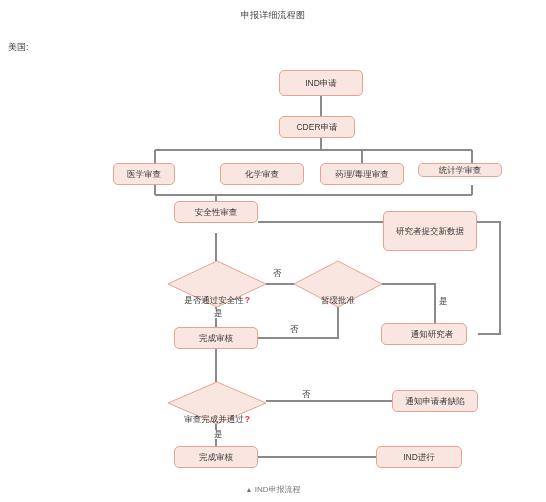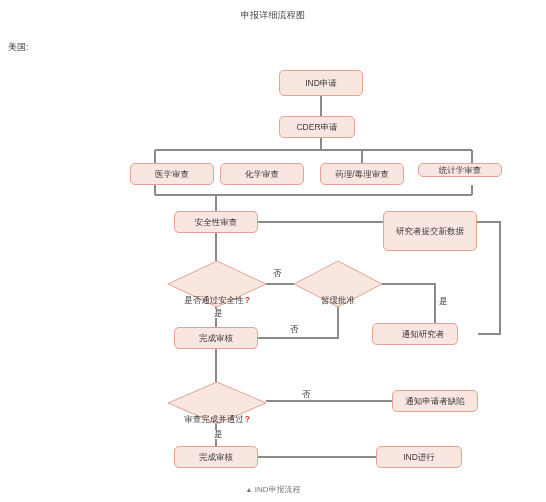--- a/index.html
+++ b/index.html
@@ -151,33 +151,33 @@
     <polygon points="217,261 266,284 217,307 168,284"></polygon>
     <polygon points="338,261 382,284 338,307 294,284"></polygon>
     <polygon points="217,382 266,403 217,424 168,403"></polygon>
   </g>
 </svg>
 
 <div class="node" style="left:279px;top:70px;width:84px;height:26px;">IND申请</div>
 
 <div class="node" style="left:279px;top:116px;width:76px;height:22px;">CDER申请</div>
 
-<div class="node" style="left:113px;top:163px;width:84px;height:22px;margin-left:17px;">医学审查</div>
+<div class="node" style="left:113px;top:163px;width:62px;height:22px;">医学审查</div>
 
 <div class="node" style="left:220px;top:163px;width:84px;height:22px;">化学审查</div>
 
 <div class="node" style="left:320px;top:163px;width:84px;height:22px;">药理/毒理审查</div>
 
 <div class="node" style="left:418px;top:163px;width:84px;height:14px;">统计学审查</div>
 
-<div class="node" style="left:174px;top:211px;width:84px;height:22px;">安全性审查</div>
+<div class="node" style="left:174px;top:201px;width:84px;height:22px;">安全性审查</div>
 
 <div class="node" style="left:383px;top:211px;width:94px;height:40px;">研究者提交新数据</div>
 
-<div class="node" style="left:372px;top:323px;width:86px;height:22px;padding-left:16px;">通知研究者</div>
+<div class="node" style="left:381px;top:323px;width:86px;height:22px;padding-left:16px;">通知研究者</div>
 
 <div class="node" style="left:174px;top:327px;width:84px;height:22px;">完成审核</div>
 
 <div class="node" style="left:392px;top:390px;width:86px;height:22px;">通知申请者缺陷</div>
 
 <div class="node" style="left:174px;top:446px;width:84px;height:22px;">完成审核</div>
 
 <div class="node" style="left:376px;top:446px;width:86px;height:22px;">IND进行</div>
 
 <div class="decision" style="left:168px;top:261px;width:98px;height:46px;">

